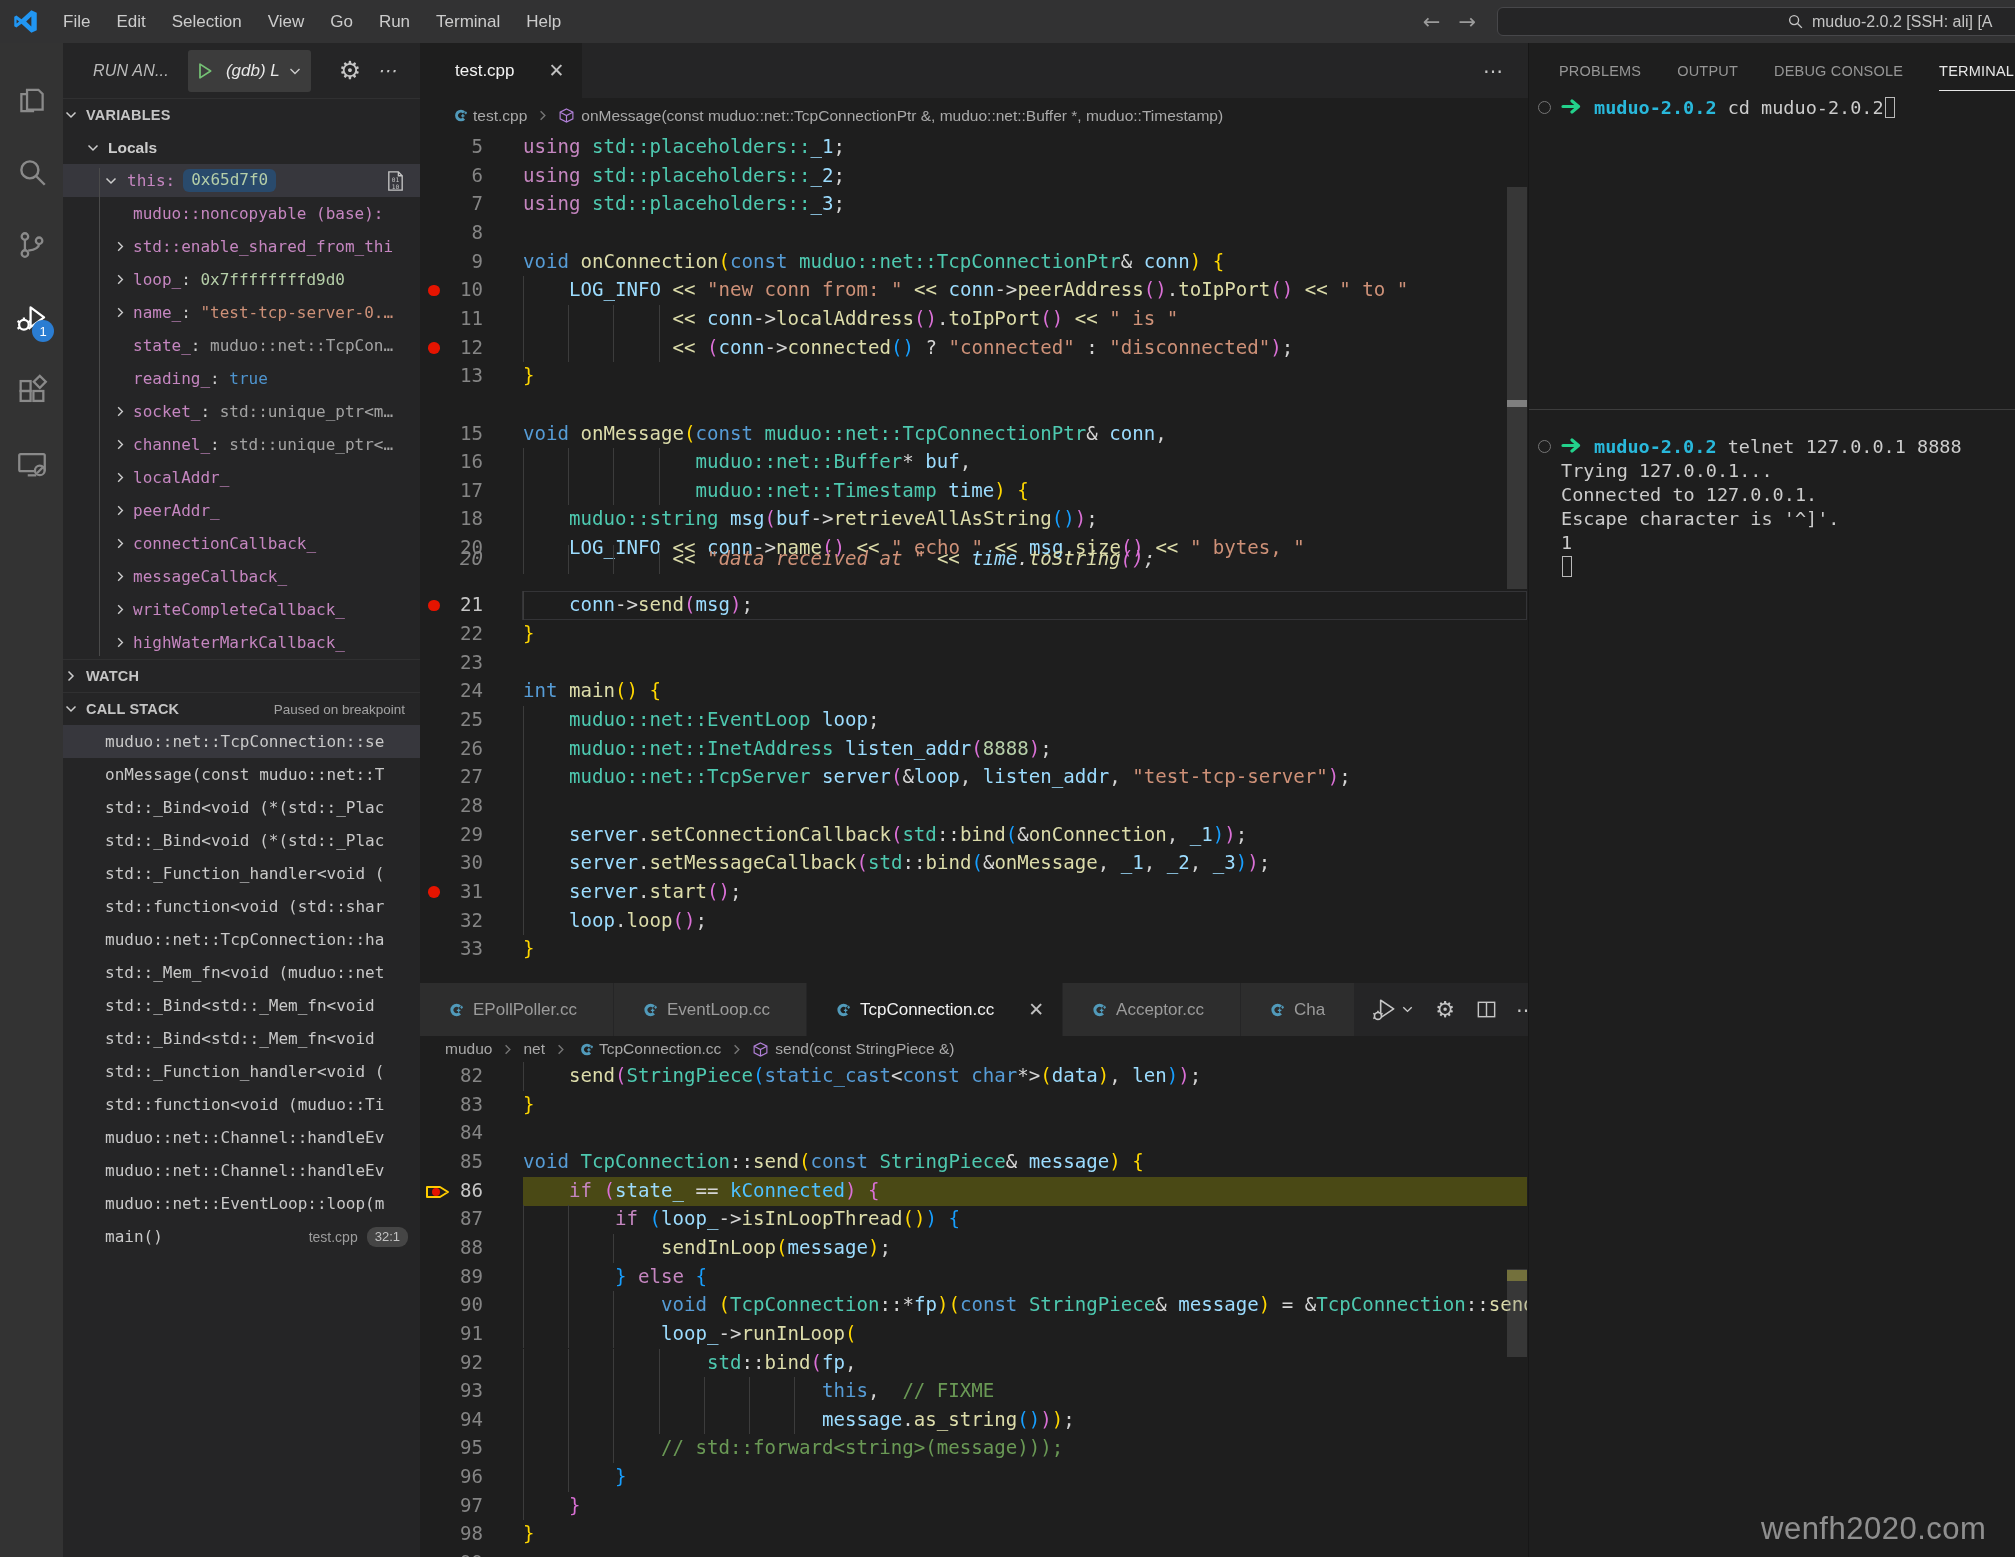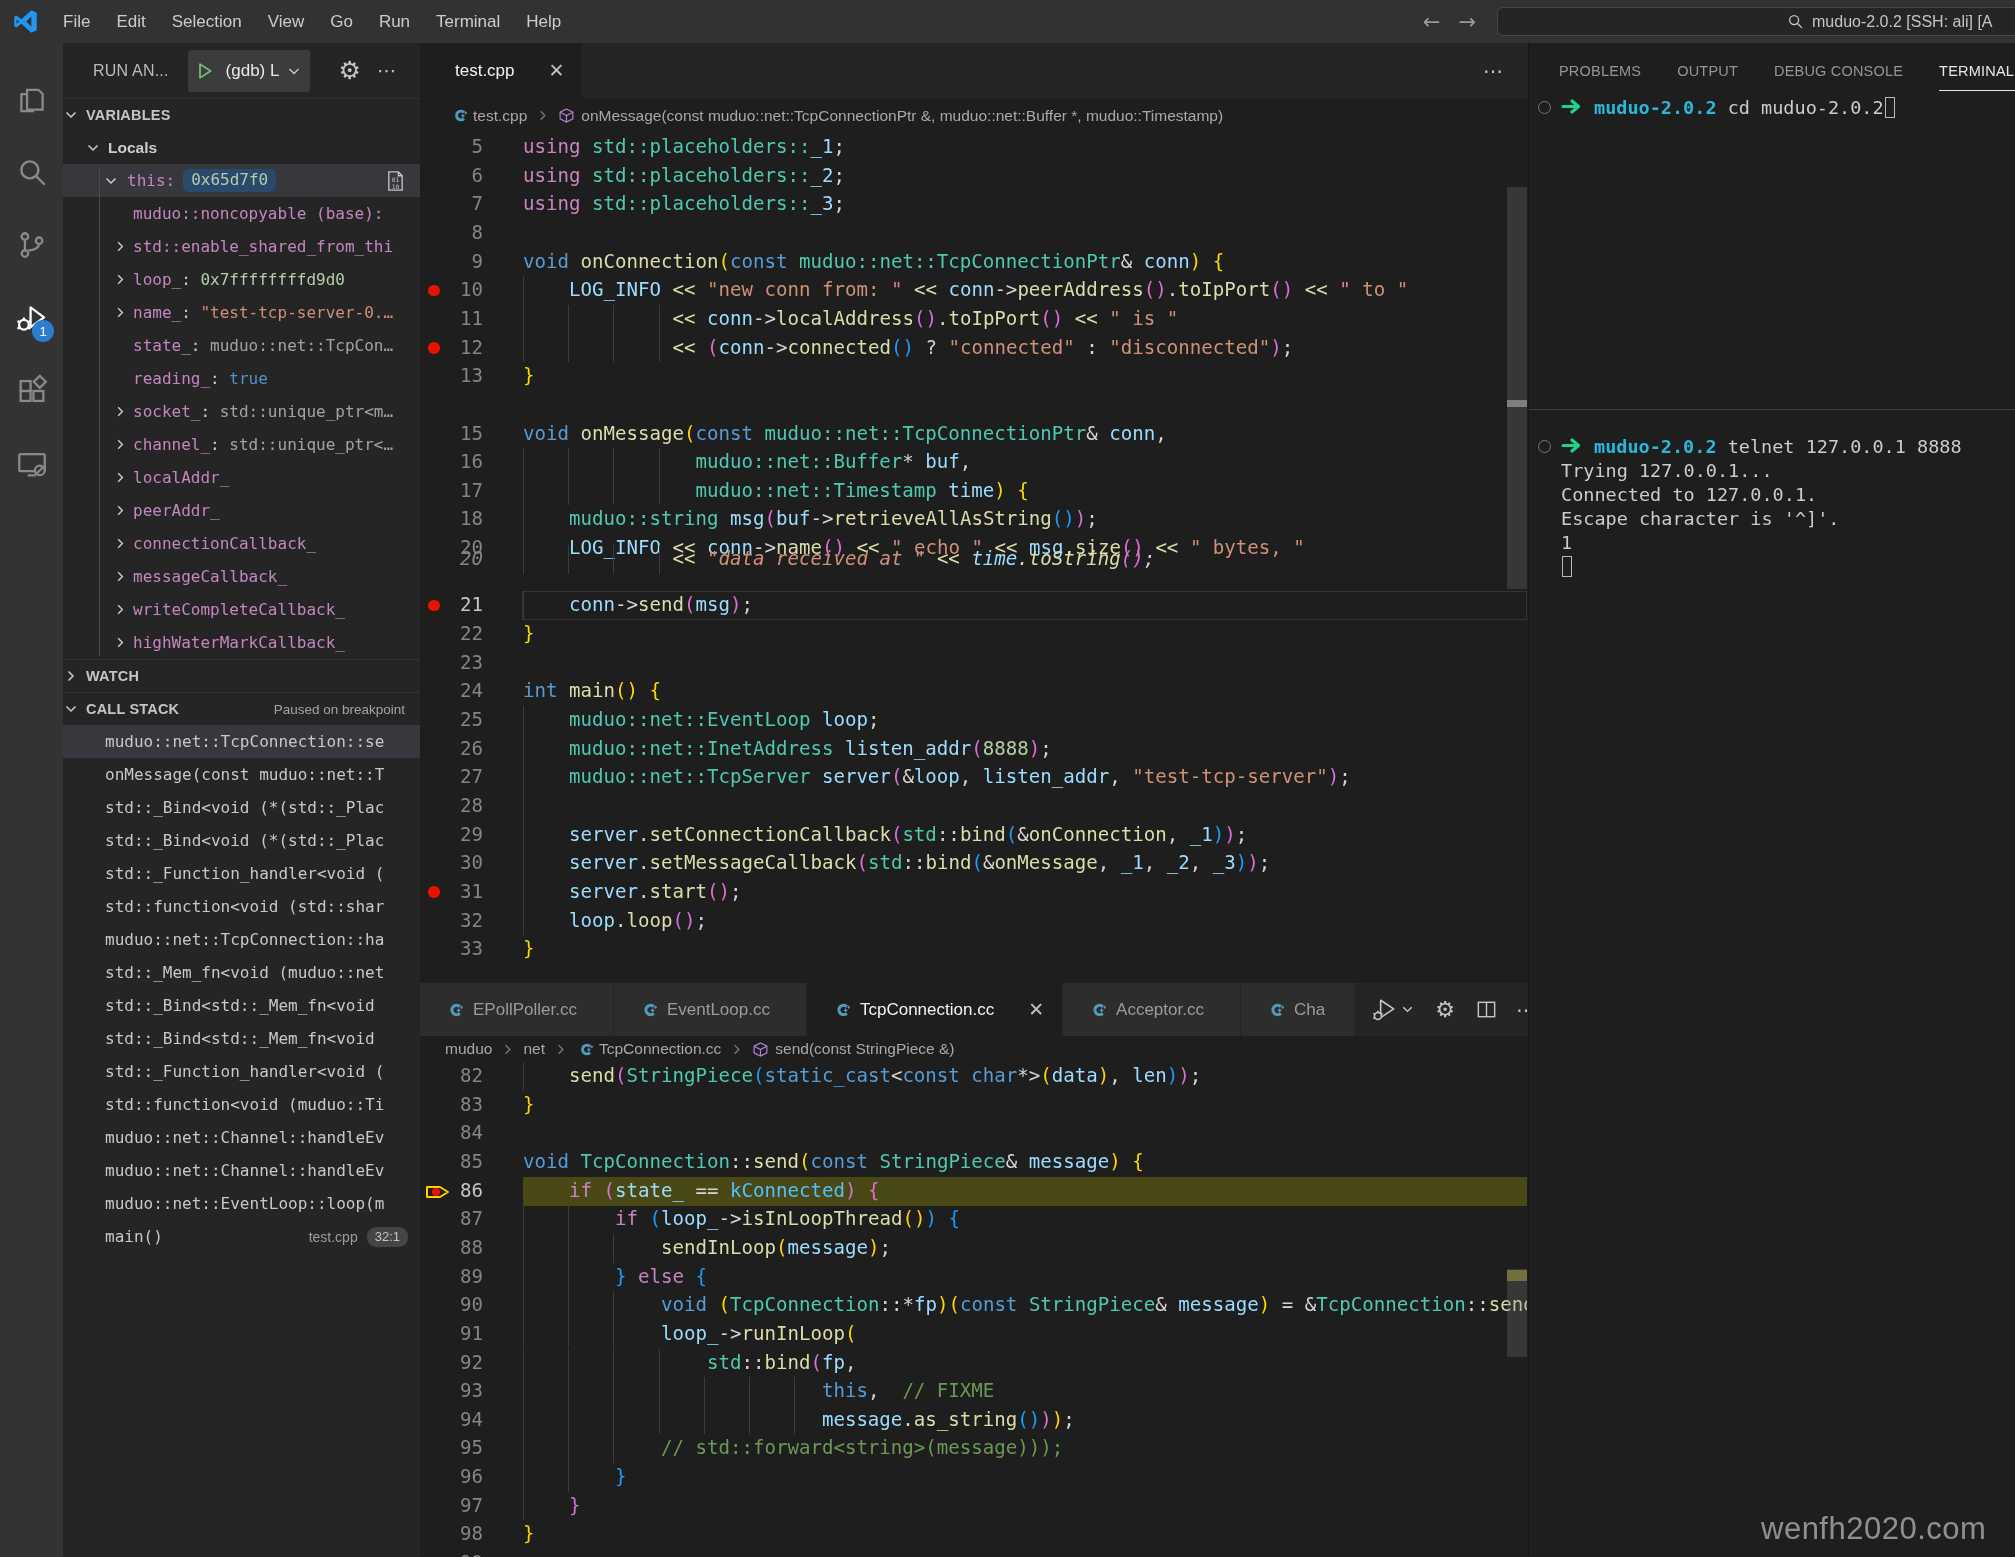--- a/index.html
+++ b/index.html
@@ -38,21 +38,21 @@
   .act-item svg { stroke:#9c9c9c; }
   .act-item.dim svg { stroke:#8a8a8a; }
   .act-item.active svg { stroke:#ffffff; }
   .act-badge {
     position:absolute; right:9px; bottom:12px; width:22px; height:22px; border-radius:50%;
     background:#2b7dd2; color:#fff; font-size:13px; display:flex; align-items:center; justify-content:center;
   }
 
   
   #sidebar { left:63px; top:43px; width:357px; height:1514px; background:var(--bg-side); overflow:hidden; }
-  #sidebar-header { position:absolute; left:0; top:0; width:357px; height:55px; display:flex; align-items:center; }
+  #sidebar-header { position:absolute; left:0; top:0; width:357px; height:55px; display:flex; align-items:center;font-style:italic; }
   #sidebar-title { margin-left:30px; font-size:16px; color:#bbbbbb; letter-spacing:.2px; white-space:nowrap; }
   #debug-config {
     margin-left:19px; height:42px; background:#3c3c3c; border-radius:3px;
     display:flex; align-items:center; padding:0 8px 0 7px;
   }
   #debug-config .cfg-label { color:#e8e8e8; font-size:17px; margin:0 7px 0 11px; white-space:nowrap; }
   #sidebar-gear { margin-left:28px; }
   #sidebar-dots { margin-left:16px; color:#c5c5c5; font-size:19px; letter-spacing:1px; }
 
   .section-header { position:absolute; left:0; width:357px; height:33px; display:flex; align-items:center; border-top:1px solid rgba(255,255,255,.055); }

